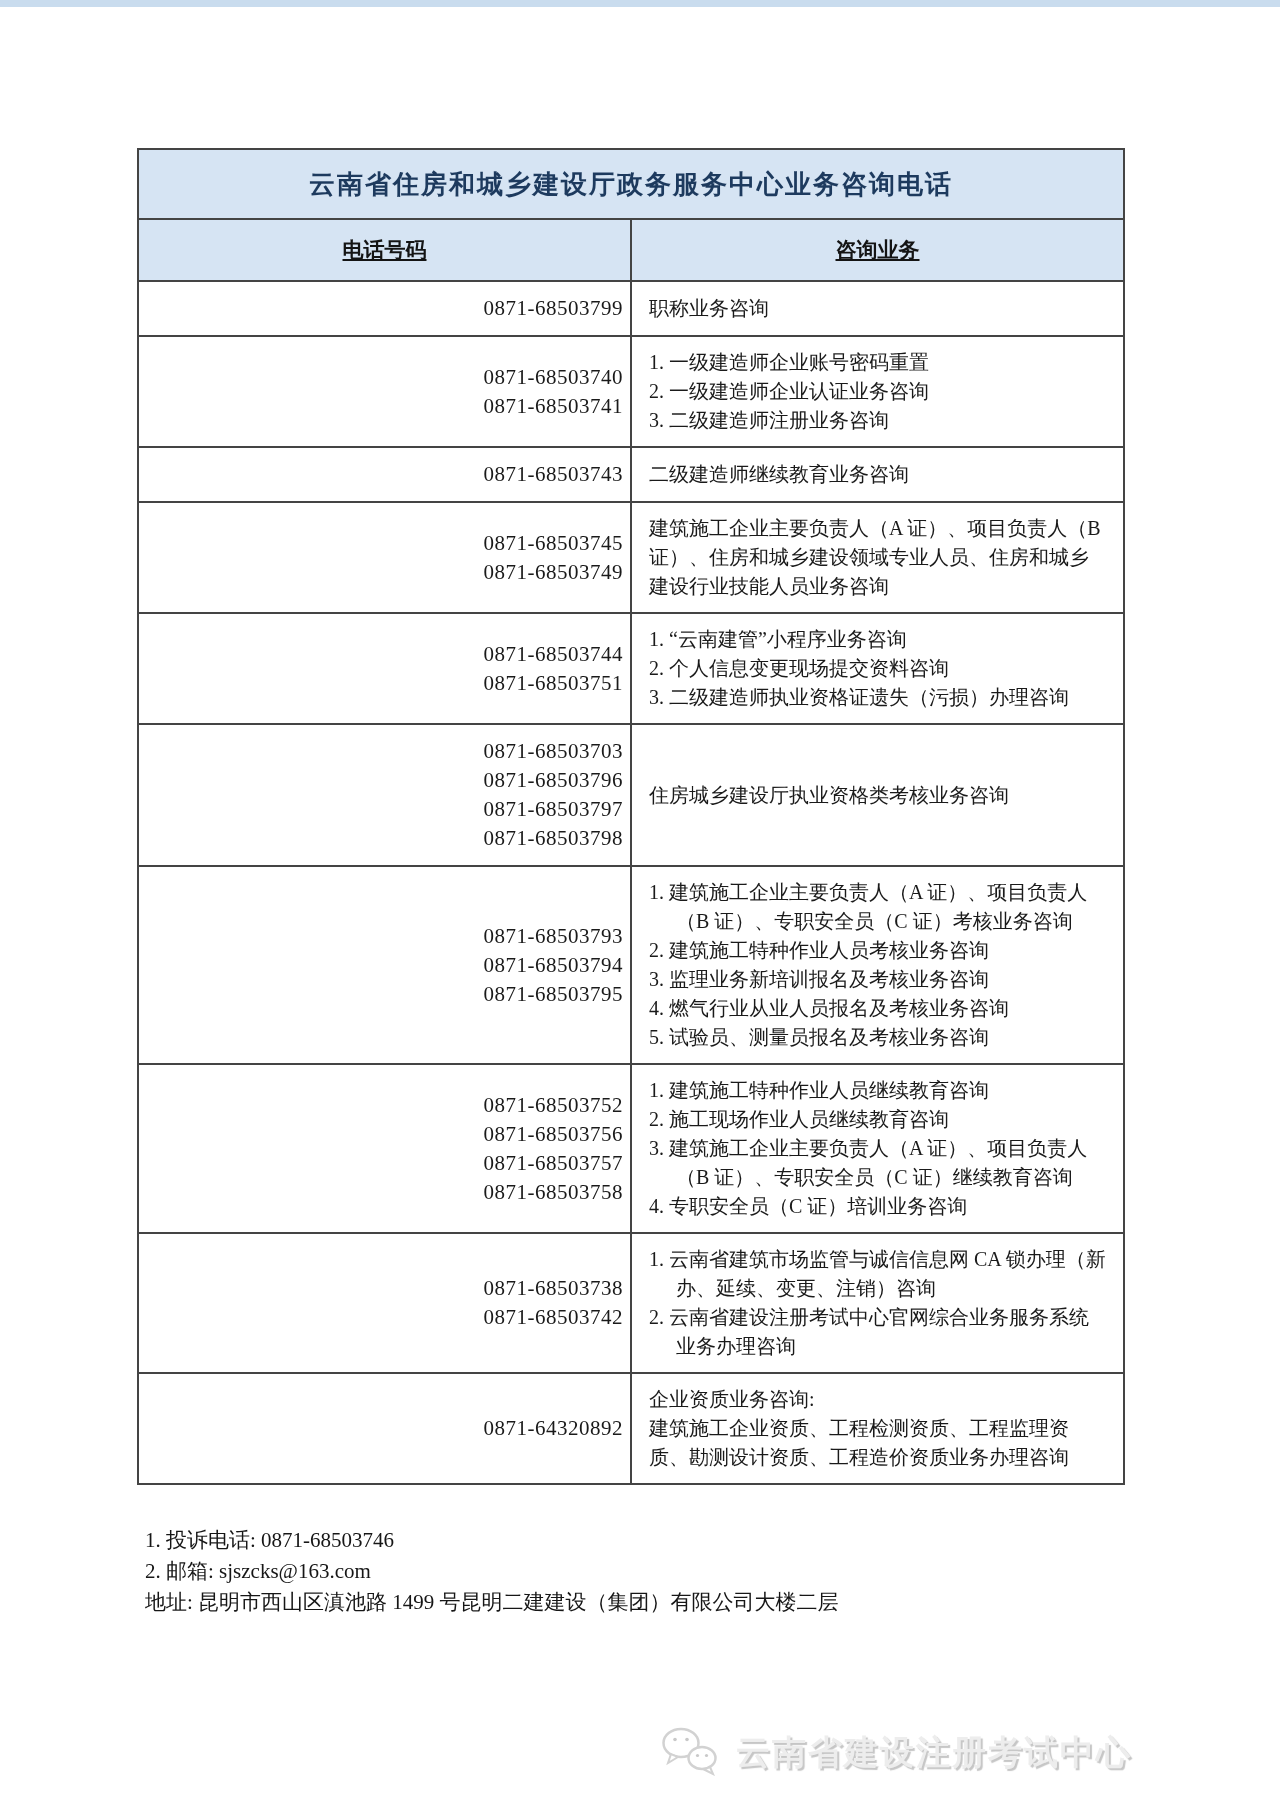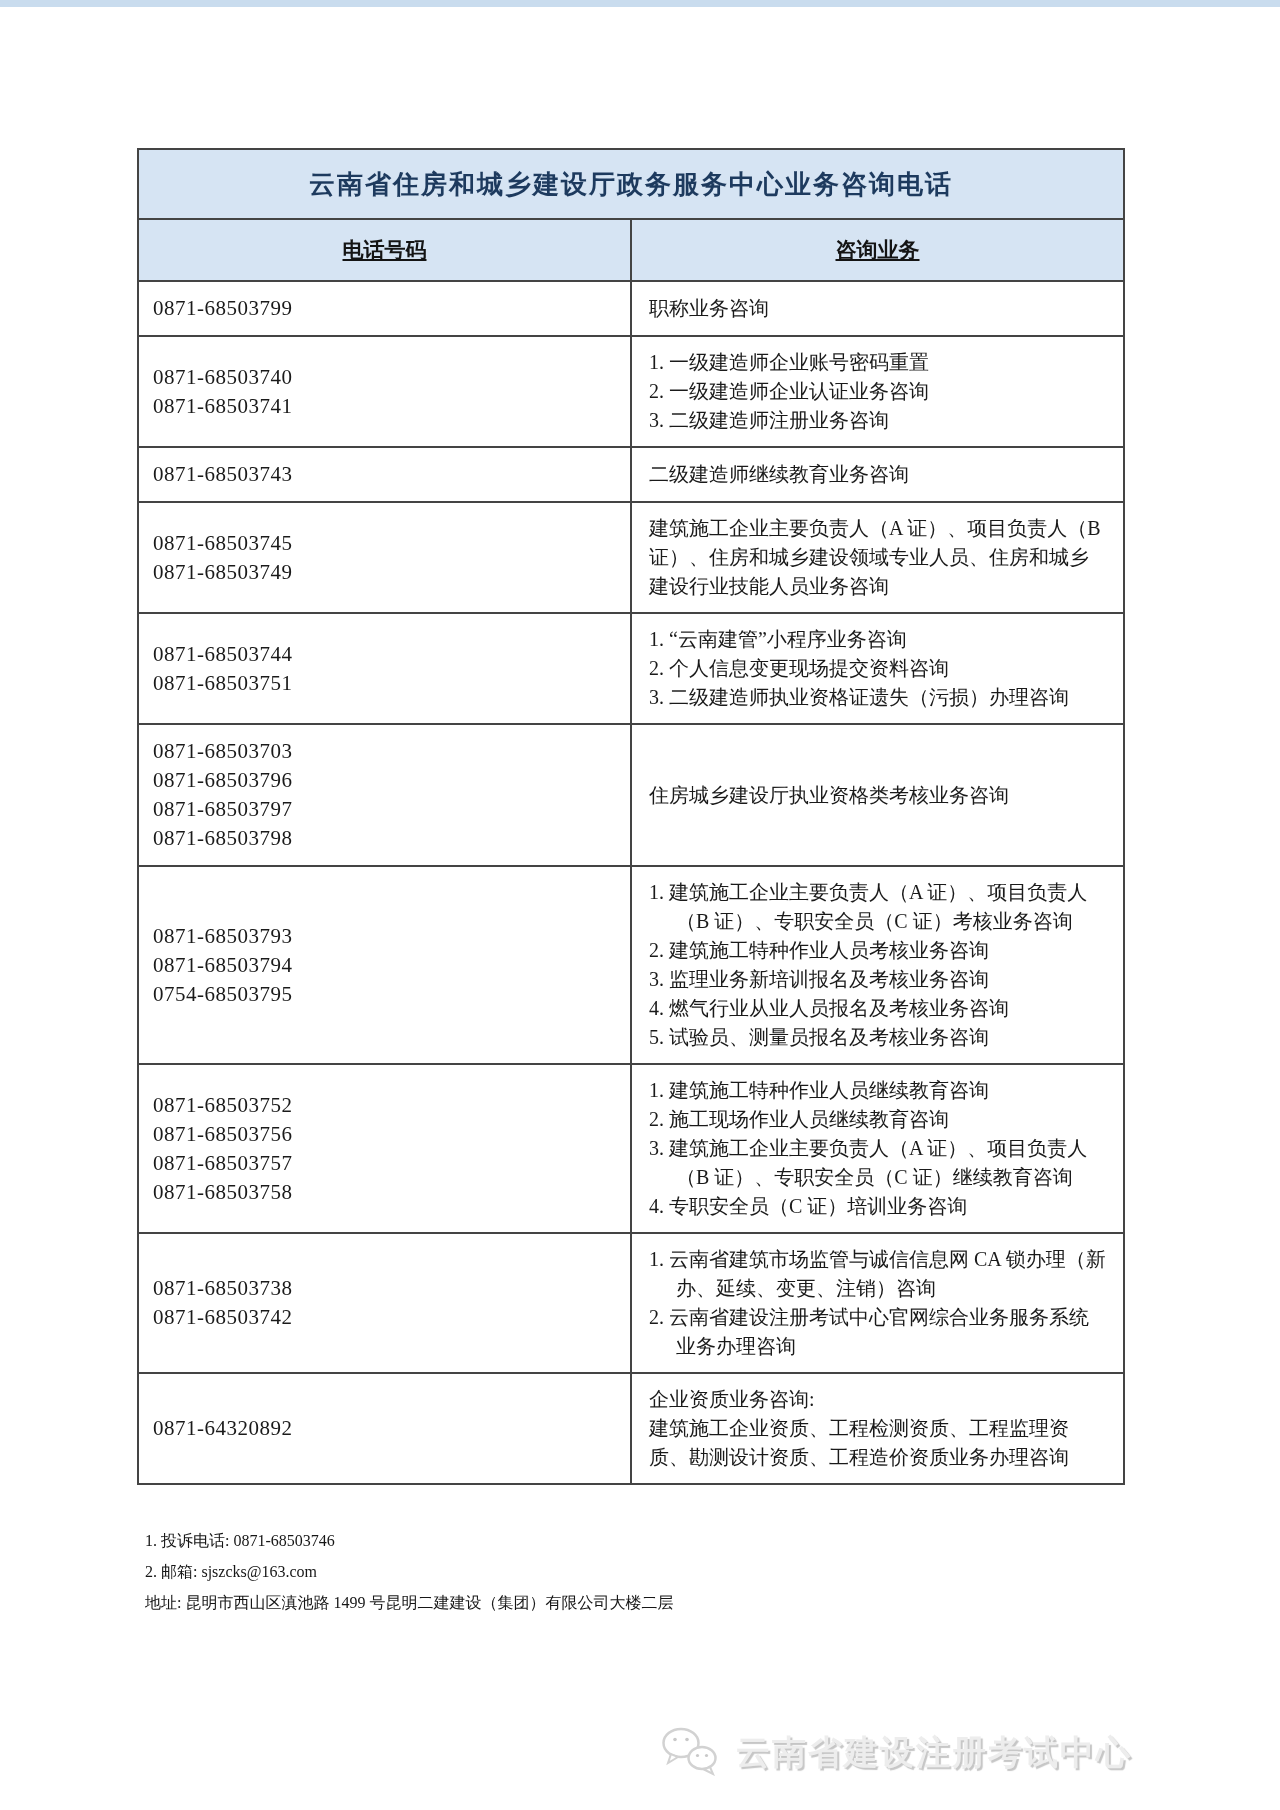--- a/index.html
+++ b/index.html
@@ -28,28 +28,28 @@
     font-size: 26px; font-weight: bold; letter-spacing: 2px;
     color: #1d3a5e; text-align: center; vertical-align: middle;
   }
   .col-head {
     background: #d6e4f3; height: 62px;
     font-size: 21px; font-weight: bold; color: #141414;
     text-align: center; vertical-align: middle; text-decoration: underline;
   }
   .phone-col { width: 318px; }
   .phone-cell {
-    text-align: left; vertical-align: middle; padding: 12px 14px;
+    text-align: right; vertical-align: middle; padding: 12px 7px;
   }
   .phone { font-size: 21px; line-height: 29px; letter-spacing: 0.5px; }
   .biz-cell { vertical-align: middle; padding: 11px 16px 11px 17px; }
   .biz-line { font-size: 20px; line-height: 29px; }
   .biz-line.hang { padding-left: 27px; text-indent: -27px; }
   .footer-notes {
-    margin: 40px 0 0 8px; font-size: 16px; line-height: 31px; color: #161616;
+    margin: 40px 0 0 8px; font-size: 21px; line-height: 31px; color: #161616;
   }
   .footer-notes p { margin: 0; }
   .watermark {
     position: absolute; top: 1726px; right: 148px;
     display: flex; align-items: center; gap: 18px;
   }
   .wm-icon { display: inline-block; }
   .wm-text {
     font-family: "Liberation Sans", "DejaVu Sans", sans-serif;
     font-size: 34px; font-weight: bold; letter-spacing: 2px;
@@ -129,21 +129,21 @@
             <div class="phone">0871-68503798</div>
           </td>
           <td class="biz-cell">
             <div class="biz-line">住房城乡建设厅执业资格类考核业务咨询</div>
           </td>
         </tr>
         <tr>
           <td class="phone-cell phone-col">
             <div class="phone">0871-68503793</div>
             <div class="phone">0871-68503794</div>
-            <div class="phone">0754-68503795</div>
+            <div class="phone">0871-68503795</div>
           </td>
           <td class="biz-cell">
             <div class="biz-line hang">1. 建筑施工企业主要负责人（A 证）、项目负责人（B 证）、专职安全员（C 证）考核业务咨询</div>
             <div class="biz-line hang">2. 建筑施工特种作业人员考核业务咨询</div>
             <div class="biz-line hang">3. 监理业务新培训报名及考核业务咨询</div>
             <div class="biz-line hang">4. 燃气行业从业人员报名及考核业务咨询</div>
             <div class="biz-line hang">5. 试验员、测量员报名及考核业务咨询</div>
           </td>
         </tr>
         <tr>

